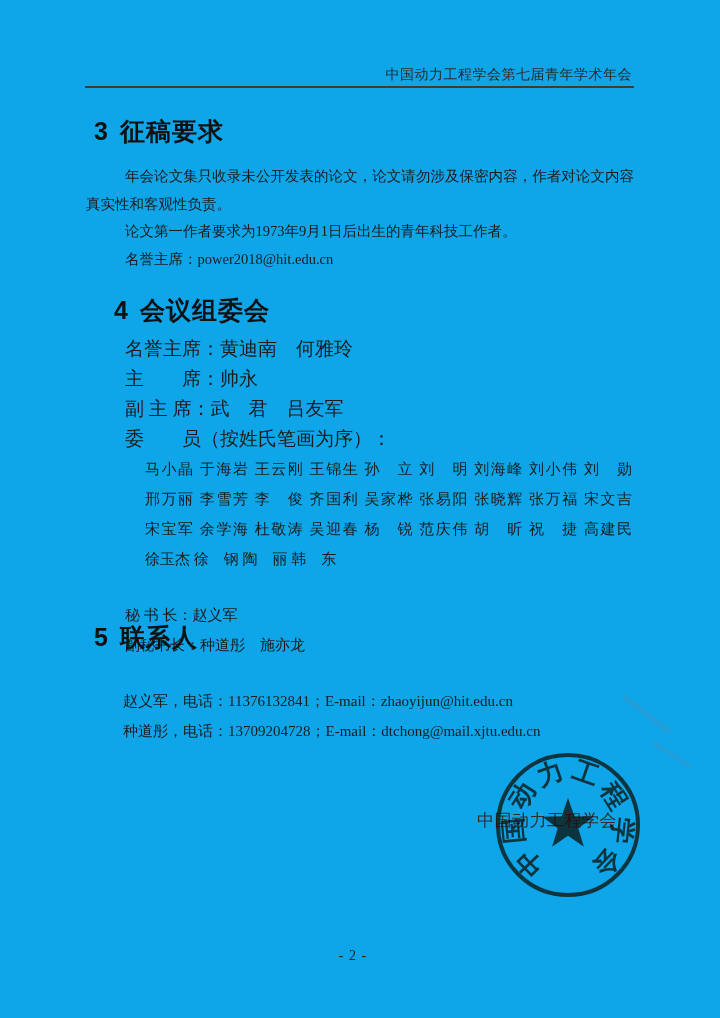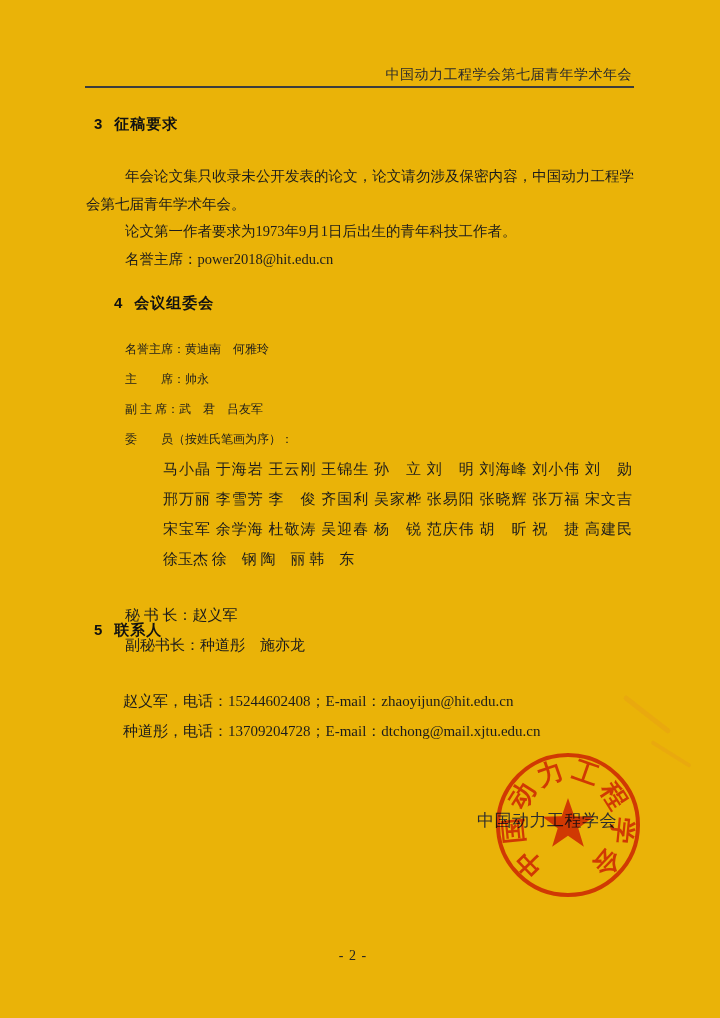--- a/index.html
+++ b/index.html
@@ -1,56 +1,56 @@
 <!DOCTYPE html>
 <html><head>
 <meta charset="utf-8">
 <style>
   * { margin:0; padding:0; box-sizing:border-box; }
   html,body { background:#e8e8e8; }
   .page {
     position:relative; width:720px; height:1018px; margin:0 auto;
-    background:#eab308; overflow:hidden;
+    background:#0ea5e9; overflow:hidden;
     font-family:"Liberation Serif","DejaVu Serif",serif;
     color:#1c1c1c;
   }
   .header-title {
     position:absolute; top:66px; right:88px;
     font-size:14px; color:#2b2b2b; letter-spacing:0.5px;
   }
   .header-rule {
     position:absolute; left:85px; right:86px; top:86px; height:2px;
     background:#3c3c3c;
   }
   .section-heading {
     position:absolute; left:94px;
     font-family:"Liberation Sans","DejaVu Sans",sans-serif;
-    font-weight:bold; font-size:15px; color:#111; letter-spacing:1px;
+    font-weight:bold; font-size:25px; color:#111; letter-spacing:1px;
   }
   .section-heading .num { margin-right:12px; letter-spacing:0; }
   #h-sec3 { top:115px; }
   #h-sec4 { top:294px;margin-left:20px; }
   #h-sec5 { top:621px; }
   .para {
     position:absolute; left:86px; width:548px;
     font-size:14.5px; line-height:28px; text-align:justify;
     text-indent:39px; color:#1c1c1c;
   }
   #para-1 { top:162px; }
   #para-2 { top:217px; }
   #para-3 { top:245px; }
   .role-block {
     position:absolute; left:125px; top:334px;
-    font-size:12px; line-height:30px; color:#1c1c1c;
+    font-size:19px; line-height:30px; color:#1c1c1c;
   }
   .members-block {
     position:absolute; left:145px; top:454px; width:487px;
     font-size:15px; line-height:30px; color:#1c1c1c;
   }
-  .members-block .m-line { text-align:justify; text-align-last:justify;margin-left:18px; }
+  .members-block .m-line { text-align:justify; text-align-last:justify; }
   .members-block .m-line.last { text-align:right; text-align-last:left;font-family:Liberation Serif, serif; }
   .secretary-block {
     position:absolute; left:125px; top:568px;
     font-size:15px; line-height:30px; color:#1c1c1c;margin-top:32px;
   }
   .contacts-block {
     position:absolute; left:123px; top:686px;
     font-size:15px; line-height:30px; color:#1c1c1c; white-space:nowrap;
   }
   .signature {
@@ -80,21 +80,21 @@
 <body>
 
 <div class="page">
 
   <div class="header-title">中国动力工程学会第七届青年学术年会</div>
   <div class="header-rule"></div>
 
   <div class="section-heading" id="h-sec3">
     <span class="num">3</span><span>征稿要求</span>
   </div>
-  <div class="para" id="para-1">年会论文集只收录未公开发表的论文，论文请勿涉及保密内容，中国动力工程学会第七届青年学术年会。</div>
+  <div class="para" id="para-1">年会论文集只收录未公开发表的论文，论文请勿涉及保密内容，作者对论文内容真实性和客观性负责。</div>
   <div class="para" id="para-2">论文第一作者要求为1973年9月1日后出生的青年科技工作者。</div>
   <div class="para" id="para-3">名誉主席：power2018@hit.edu.cn</div>
 
   <div class="section-heading" id="h-sec4">
     <span class="num">4</span><span>会议组委会</span>
   </div>
   <div class="role-block">
     <div>名誉主席：黄迪南　何雅玲</div>
     <div>主　　席：帅永</div>
     <div>副 主 席：武　君　吕友军</div>
@@ -108,21 +108,21 @@
   </div>
   <div class="secretary-block">
     <div>秘 书 长：赵义军</div>
     <div>副秘书长：种道彤　施亦龙</div>
   </div>
 
   <div class="section-heading" id="h-sec5">
     <span class="num">5</span><span>联系人</span>
   </div>
   <div class="contacts-block">
-    <div>赵义军，电话：15244602408；E-mail：zhaoyijun@hit.edu.cn</div>
+    <div>赵义军，电话：11376132841；E-mail：zhaoyijun@hit.edu.cn</div>
     <div>种道彤，电话：13709204728；E-mail：dtchong@mail.xjtu.edu.cn</div>
   </div>
 
   <div class="signature">中国动力工程学会</div>
 
   <div class="stamp">
     <svg viewBox="0 0 170 170" width="170" height="170">
       <circle id="stamp-ring" cx="85" cy="85" r="70" fill="none" stroke-width="4" stroke="#e0392b"></circle>
       <polygon id="stamp-star" points="85,58 91.35,76.26 110.68,76.66 95.27,88.34 100.87,106.84 85,95.8 69.13,106.84 74.73,88.34 59.32,76.66 78.65,76.26" fill="#e0392b"></polygon>
       <g id="stamp-chars">

